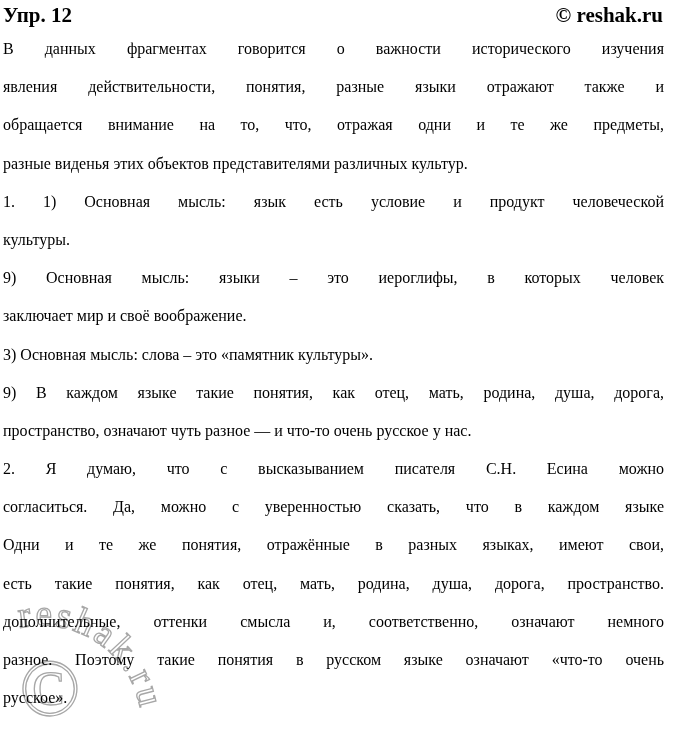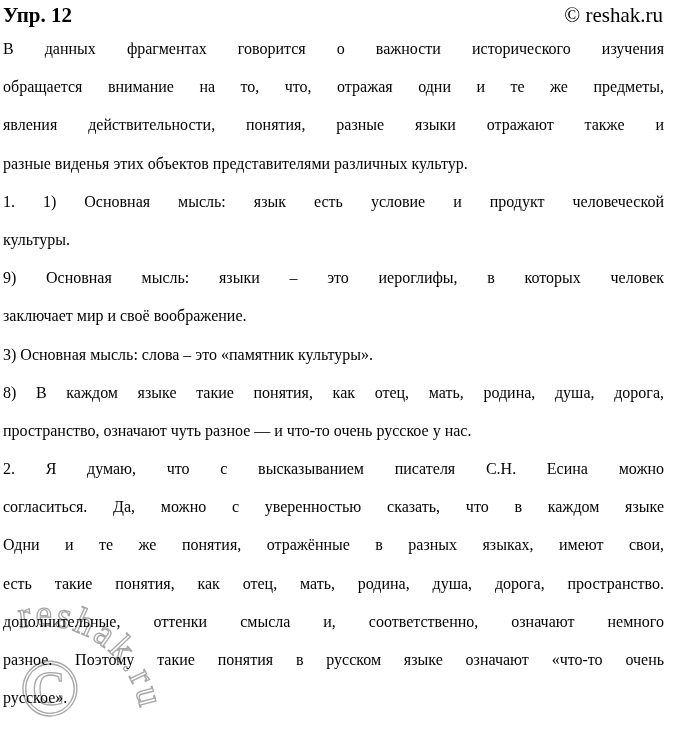--- a/index.html
+++ b/index.html
@@ -24,21 +24,21 @@
     left: 3px;
     right: 4px;
     display: flex;
     justify-content: space-between;
     align-items: baseline;
     font-size: 21px;
     line-height: 26px;
     z-index: 2;
   }
   .exercise-title { font-weight: bold; }
-  .copyright { font-weight: normal; text-align: right; }
+  .copyright { font-weight: bold; text-align: right; }
   main.doc-body {
     position: absolute;
     top: 30px;
     left: 3px;
     right: 3px;
     z-index: 1;
   }
   .line {
     font-size: 16px;
     line-height: 38.2px;
@@ -88,29 +88,29 @@
       <path id="wm-arc" d="M 20 53 A 100 100 0 0 1 140 133" fill="none"></path>
     </defs>
     <text class="wm-sym wm-stroke" x="50" y="140" text-anchor="middle" stroke="#a7a7a7">©</text>
     <text class="wm-text wm-stroke" stroke="#a7a7a7">
       <textPath href="#wm-arc">reshak.ru</textPath>
     </text>
   </svg>
 
   <main class="doc-body" id="doc-body">
       <div class="line">В данных фрагментах говорится о важности исторического изучения</div>
+      <div class="line">явления действительности, понятия, разные языки отражают также и</div>
       <div class="line">обращается внимание на то, что, отражая одни и те же предметы,</div>
-      <div class="line">явления действительности, понятия, разные языки отражают также и</div>
       <div class="line last">разные виденья этих объектов представителями различных культур.</div>
       <div class="line">1. 1) Основная мысль: язык есть условие и продукт человеческой</div>
       <div class="line last">культуры.</div>
       <div class="line">9) Основная мысль: языки – это иероглифы, в которых человек</div>
       <div class="line last">заключает мир и своё воображение.</div>
       <div class="line last">3) Основная мысль: слова – это «памятник культуры».</div>
-      <div class="line">8) В каждом языке такие понятия, как отец, мать, родина, душа, дорога,</div>
+      <div class="line">9) В каждом языке такие понятия, как отец, мать, родина, душа, дорога,</div>
       <div class="line last">пространство, означают чуть разное — и что-то очень русское у нас.</div>
       <div class="line">2. Я думаю, что с высказыванием писателя С.Н. Есина можно</div>
       <div class="line">согласиться. Да, можно с уверенностью сказать, что в каждом языке</div>
       <div class="line">Одни и те же понятия, отражённые в разных языках, имеют свои,</div>
       <div class="line">есть такие понятия, как отец, мать, родина, душа, дорога, пространство.</div>
       <div class="line">дополнительные, оттенки смысла и, соответственно, означают немного</div>
       <div class="line">разное. Поэтому такие понятия в русском языке означают «что-то очень</div>
       <div class="line last">русское».</div>
     </main>
 

